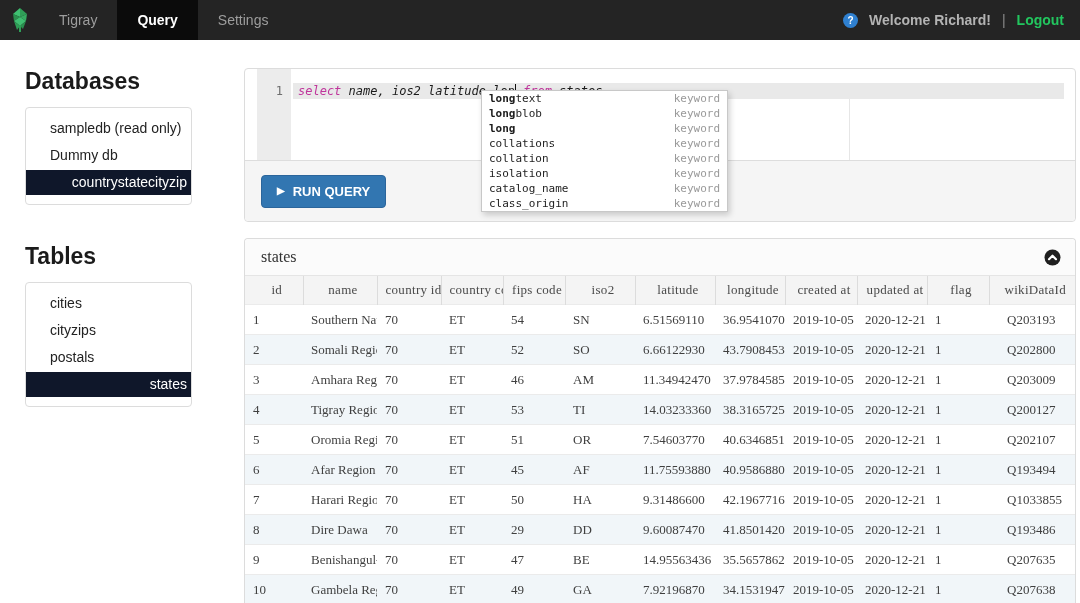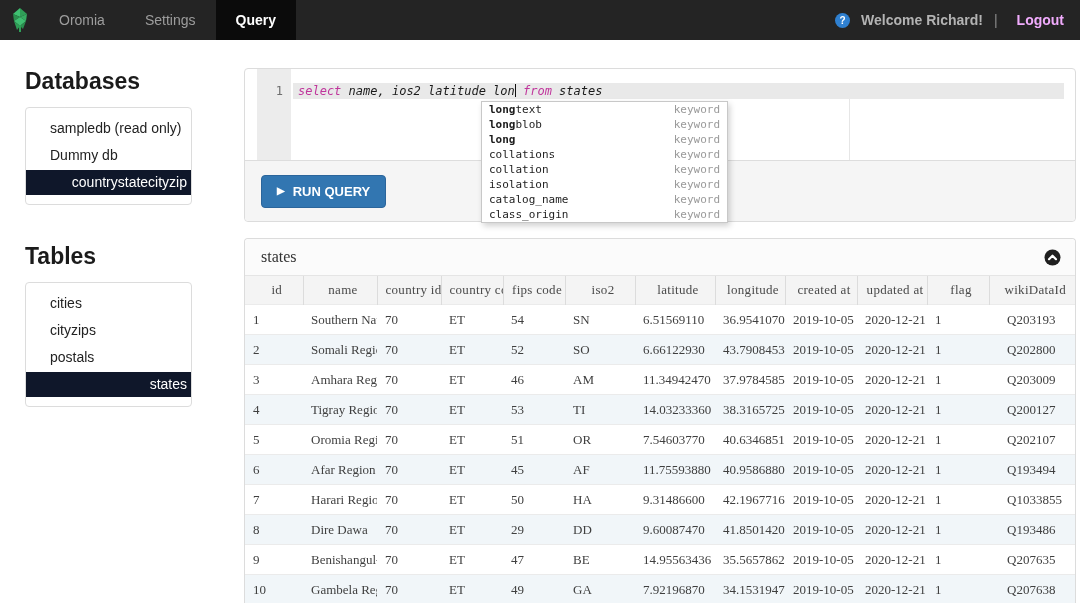--- a/index.html
+++ b/index.html
@@ -22,21 +22,21 @@
     color:#9d9d9d; text-decoration:none;
   }
   .nav-tab.active { background:#0b0b0b; color:#ffffff; font-weight:bold; }
   .nav-right { margin-left:auto; display:flex; align-items:center; gap:11px; padding-right:16px; }
   .help-badge {
     width:15px; height:15px; border-radius:50%; background:#2f80d0; color:#fff;
     font-size:10px; font-weight:bold; display:flex; align-items:center; justify-content:center;
   }
   .welcome { color:#b3b3b3; font-weight:bold; }
   .nav-sep { color:#8a8a8a; }
-  .logout { color:#f0abfc; font-weight:bold; text-decoration:none;margin-left:8px; }
+  .logout { color:#22c55e; font-weight:bold; text-decoration:none; }
 
   
   .page { display:flex; padding-top:28px;gap:32px; }
   .sidebar { width:212px; padding-left:25px; flex:none; }
   .main { width:832px; flex:none; }
 
   
   .side-heading { font-size:23px; font-weight:bold; color:#1b1b1b; margin:0 0 12px 0; }
   .side-heading.second { margin-top:38px; }
   .list-card {
@@ -77,21 +77,21 @@
   }
   .run-btn {
     display:flex; align-items:center; gap:8px; background:#3276b1; border:1px solid #2b659b;
     border-radius:4px; color:#fff; font-family:"Liberation Sans", sans-serif;
     font-size:13px; font-weight:bold; padding:8px 15px; cursor:pointer;
   }
   .play-glyph { font-size:10px; line-height:1; }
 
   
   .hints {
-    position:absolute; left:236px; top:32px; width:247px; background:#ffffff;
+    position:absolute; left:236px; top:21px; width:247px; background:#ffffff;
     border:1px solid #c8c8c8; box-shadow:2px 3px 6px rgba(0,0,0,.18); z-index:20;
     font-family:"DejaVu Sans Mono", monospace; font-size:11px;
   }
   .hint-row { display:flex; justify-content:space-between; height:15px; line-height:15px; padding:0 7px; cursor:pointer; }
   .hint-name { color:#1c1c1c; }
   .hint-name b { font-weight:bold; }
   .hint-type { color:#9a9a9a; }
 
   
   .results-card { border:1px solid #dcdcdc; border-radius:4px 4px 0 0; border-bottom:none; background:#fff; }
@@ -130,23 +130,23 @@
         <polygon points="10,1 3,7 10,10" fill="#3fbf71"></polygon>
         <polygon points="3,7 10,10 4,14" fill="#2a8f4e"></polygon>
         <polygon points="17,7 10,10 16,14" fill="#36ab61"></polygon>
         <polygon points="4,14 10,10 16,14 10,19" fill="#3fbf71"></polygon>
         <polygon points="4,14 10,19 7,23" fill="#2f9e57"></polygon>
         <polygon points="10,19 16,14 13,22" fill="#2a8f4e"></polygon>
         <rect x="9" y="18" width="2" height="7" fill="#2f9e57"></rect>
       </svg>
     </span>
   </div>
-  <a class="nav-tab">Oromia</a>
+  <a class="nav-tab">Tigray</a>
+  <a class="nav-tab active">Query</a>
   <a class="nav-tab">Settings</a>
-  <a class="nav-tab active">Query</a>
   <div class="nav-right">
     <span class="help-badge">?</span>
     <span class="welcome">Welcome Richard!</span>
     <span class="nav-sep">|</span>
     <a class="logout">Logout</a>
   </div>
 </nav>
 
 <div class="page">
   <aside class="sidebar">

